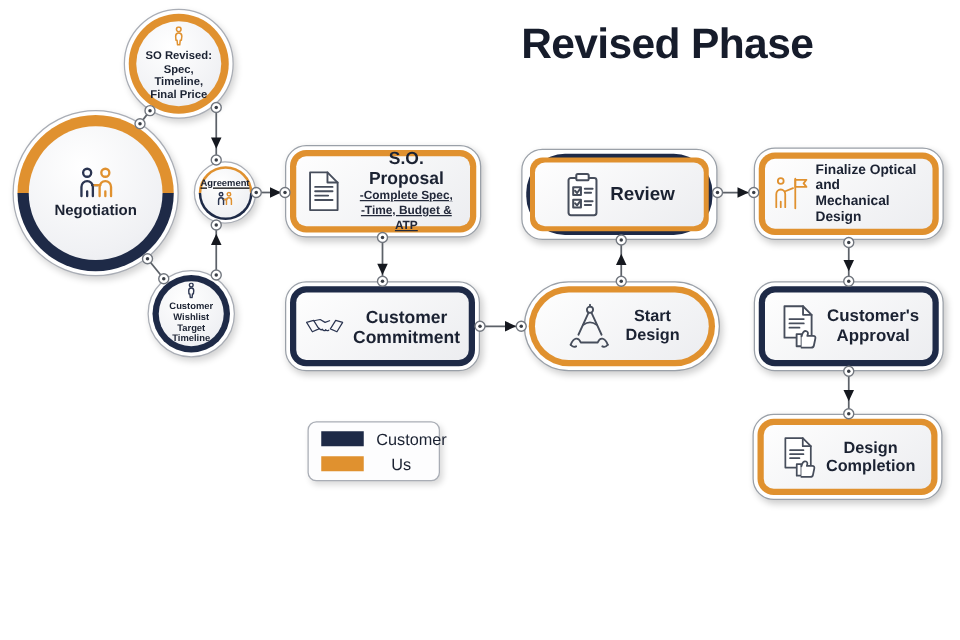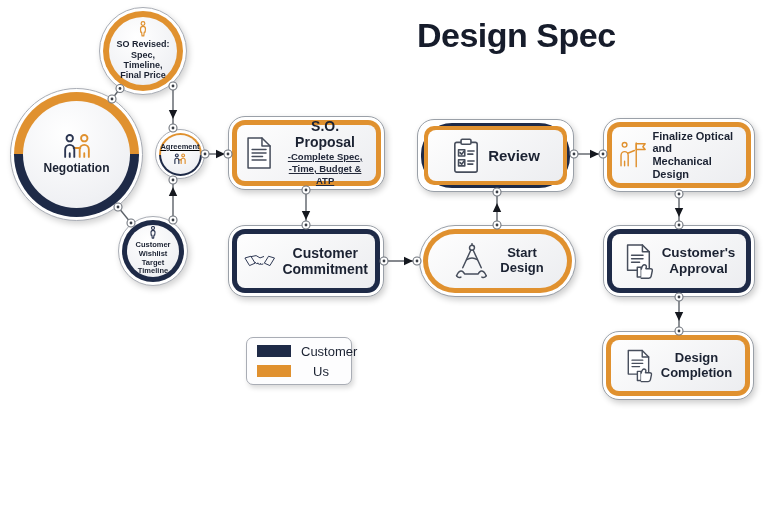--- a/index.html
+++ b/index.html
@@ -68,21 +68,21 @@
   .edge-line{stroke:#5c6168;stroke-width:1.4;fill:none;}
   .edge-arrow{fill:#15181f;stroke:none;}
   .port-o{fill:#ffffff;stroke:#71767e;stroke-width:1.1;}
   .port-i{fill:#393e46;stroke:none;}
 </style>
 </head>
 <body>
 
 <div id="canvas">
 
-  <div class="title">Design Spec</div>
+  <div class="title">Revised Phase</div>
 
   <div class="node-circle" style="left:10px;top:88px;width:133px;height:133px;">
     <div class="ring both" style="padding:9px;">
       <div class="circle-inner">
         <svg width="42" height="27" viewBox="0 0 40 26">
           <g class="ic ic-navy" stroke-width="1.8">
             <circle cx="13" cy="5" r="3.1"></circle>
             <path d="M8.6 23 v-7 a4.4 4.6 0 0 1 8.8 0 V23"></path>
             <path d="M13 23 v-3.6 M16.8 14.5 h4.5"></path>
           </g>

